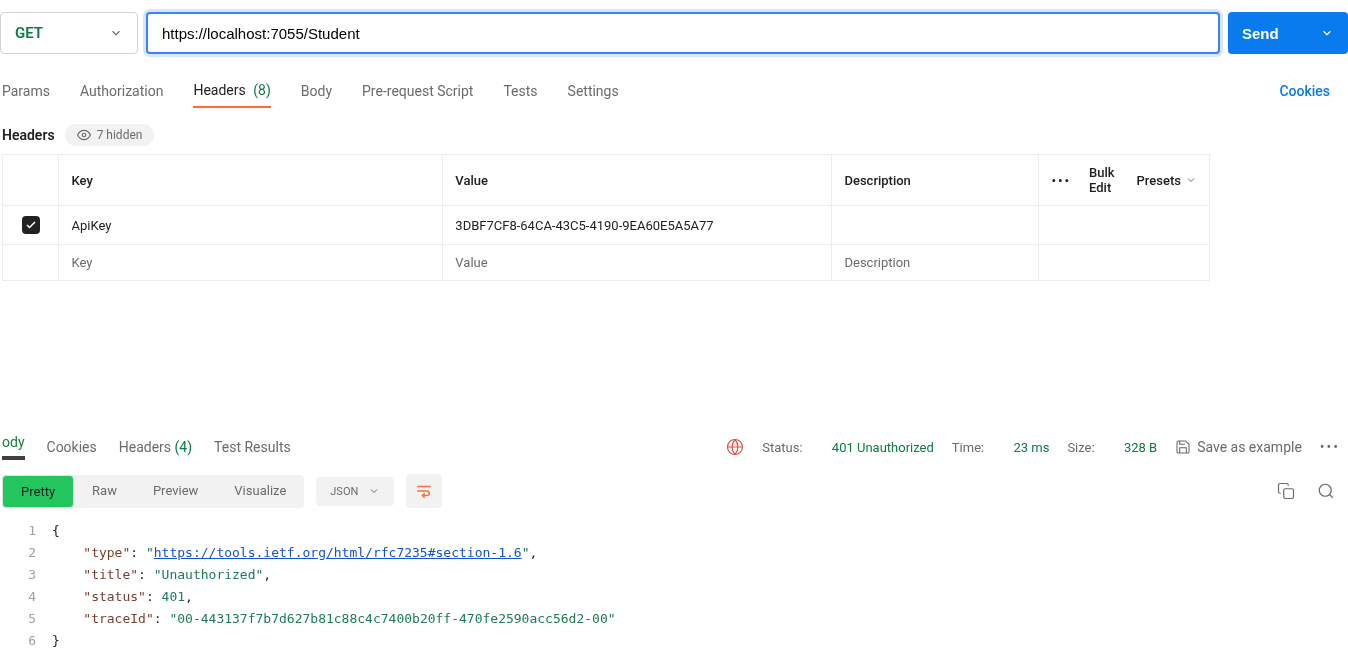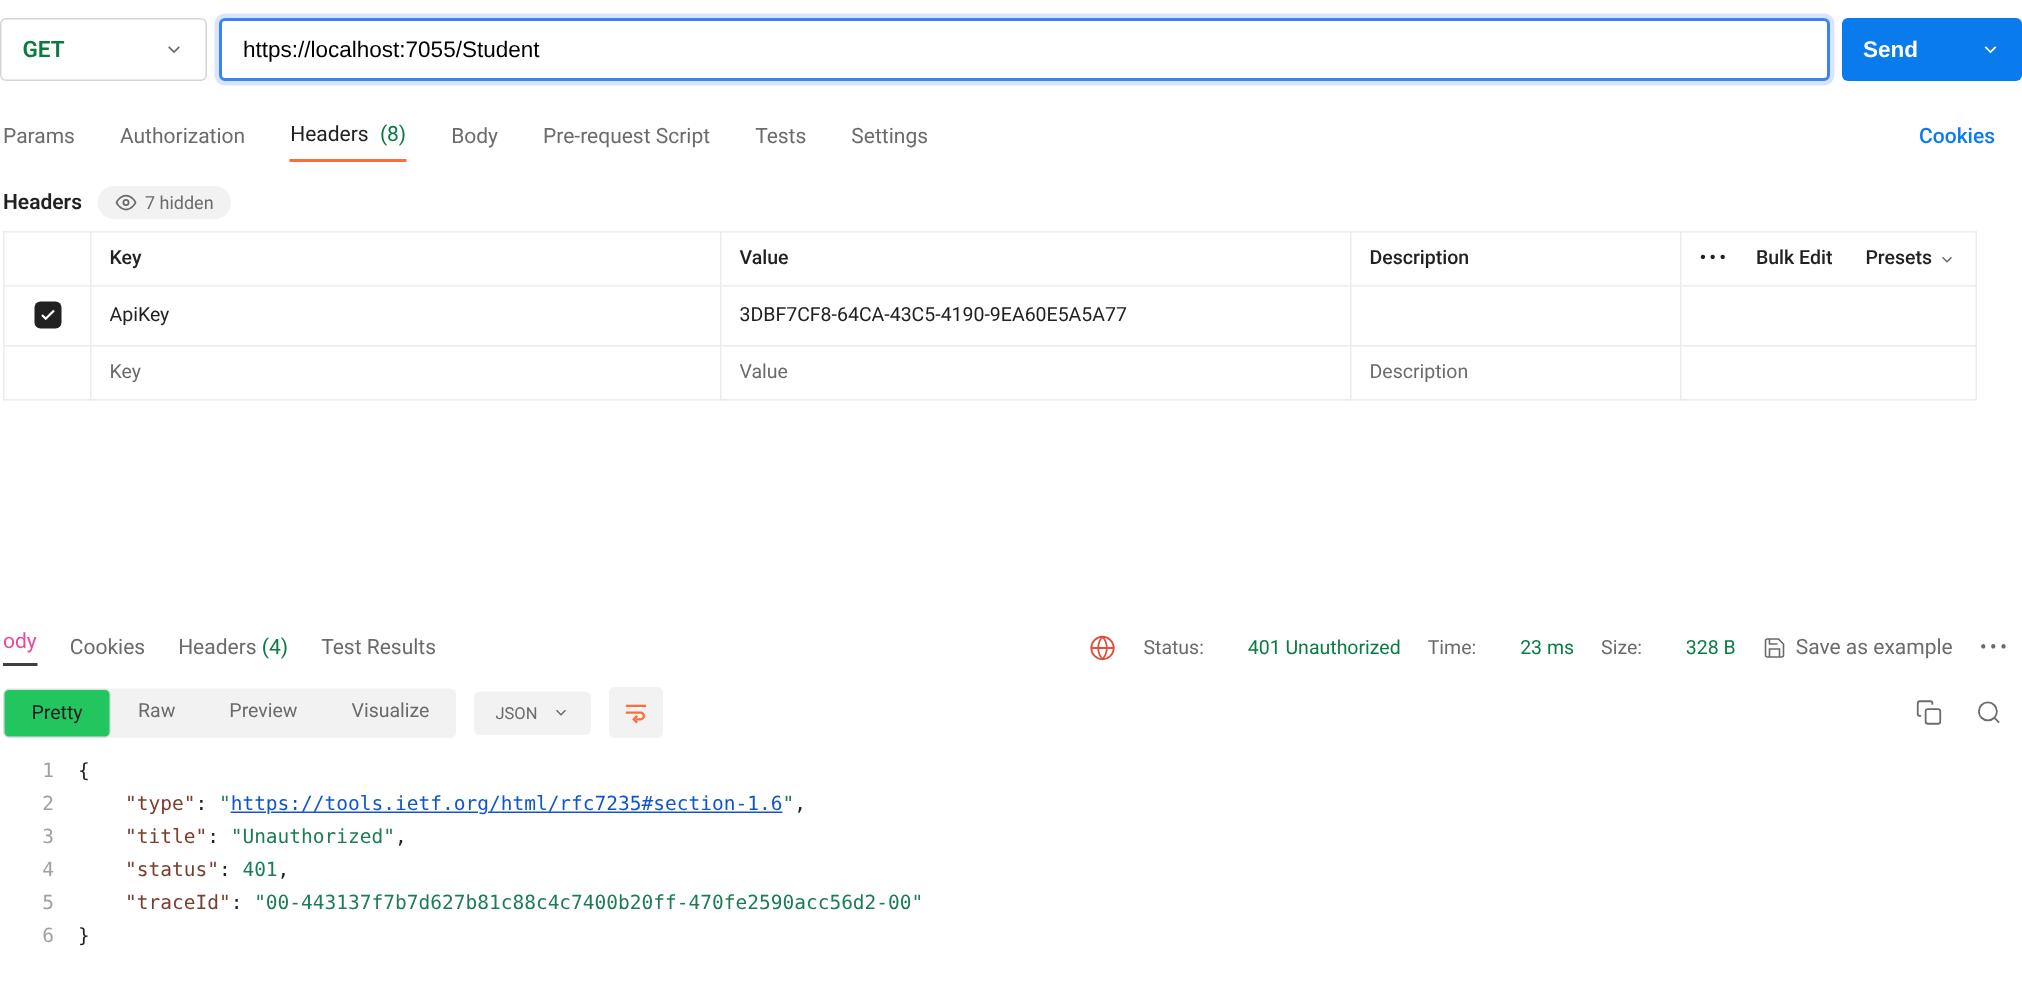--- a/index.html
+++ b/index.html
@@ -15,33 +15,33 @@
 .tab { padding: 8px 0; margin-right: 30px; color: #6b6b6b; cursor: pointer; font-size: 14px; }
 .tab.active { color: #212121; border-bottom: 2px solid #ff6c37; }
 .tab .count { color: #0a7c42; margin-left: 4px; }
 .tabs-row .spacer { flex: 1; }
 .cookies-link { color: #097bed; font-weight: 500; cursor: pointer; padding-right: 16px; }
 
 .headers-title-row { display: flex; align-items: center; gap: 10px; padding: 16px 0 8px 2px; }
 .headers-title { font-weight: 600; color: #212121; }
 .hidden-pill { background: #f2f2f2; border-radius: 14px; padding: 4px 12px; display: flex; align-items: center; gap: 6px; font-size: 12px; color: #6b6b6b; cursor: pointer; }
 
-table.kv { width: 1316px; border-collapse: collapse; border: 1px solid #ececec; margin: 0 0 0 2px; }
+table.kv { width: 1208px; border-collapse: collapse; border: 1px solid #ececec; margin: 0 0 0 2px; }
 table.kv th, table.kv td { border: 1px solid #ececec; text-align: left; padding: 10px 12px; font-weight: 400; color: #6b6b6b; font-size: 13px; }
 table.kv th { color: #212121; font-weight: 500; }
 table.kv td.val { color: #212121; }
 .chk-cell { width: 58px; text-align: center !important; }
 .checkbox { width: 18px; height: 18px; border-radius: 4px; background: #212121; display: inline-flex; align-items: center; justify-content: center; }
 .placeholder { color: #a0a0a0; }
 .th-right { display: flex; align-items: center; gap: 18px; justify-content: flex-start; }
 .th-actions { display: flex; gap: 22px; align-items: center; }
 
 .response-tabs-row { display: flex; align-items: center; padding: 12px 8px 6px 2px; gap: 22px; border-top: 1px solid #fff; margin-top: 140px; }
 .rtab { color: #6b6b6b; cursor: pointer; font-size: 14px; }
-.rtab.active { color: #ec4899; border-bottom: 2px solid #404040; padding-bottom: 6px; }
+.rtab.active { color: #15803d; border-bottom: 4px solid #404040; padding-bottom: 6px; }
 .rtab .rcount { color: #0a7c42; }
 .response-meta { margin-left: auto; display: flex; align-items: center; gap: 18px; }
 .meta-item { font-size: 13px; color: #6b6b6b; }
 .meta-item .green { color: #0a7c42; margin-left: 26px; }
 .save-example { display: flex; align-items: flex-end; gap: 6px; color: #6b6b6b; cursor: pointer; }
 
 .view-row { display: flex; align-items: center; padding: 8px 8px 8px 2px; gap: 12px; }
 .view-seg { display: flex; background: #f2f2f2; border-radius: 4px; overflow: hidden; }
 .view-seg .seg { padding: 8px 18px; color: #6b6b6b; cursor: pointer; font-size: 13px; }
 .view-seg .seg.active { background: #22c55e; color: #212121; border: 1px solid #e0e0e0; border-radius: 4px; }

